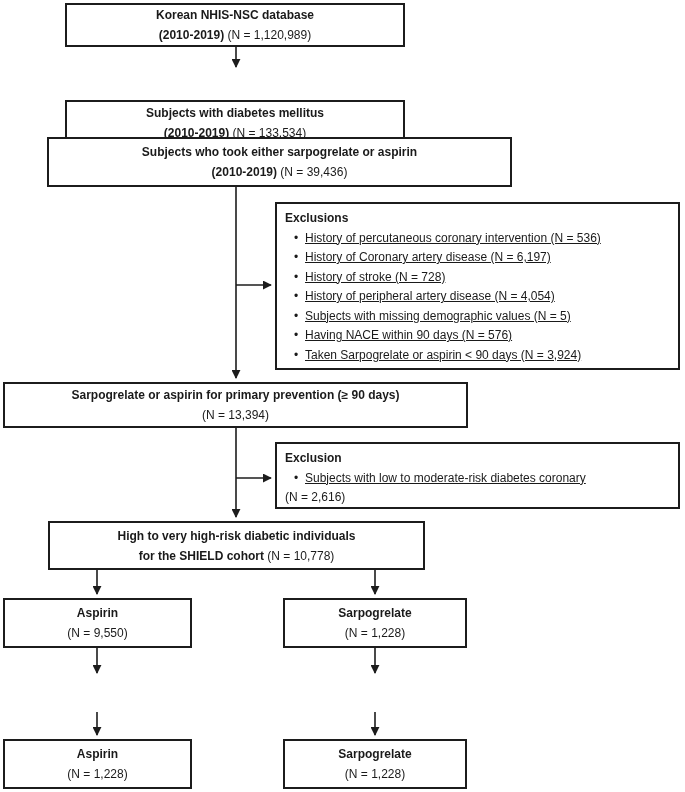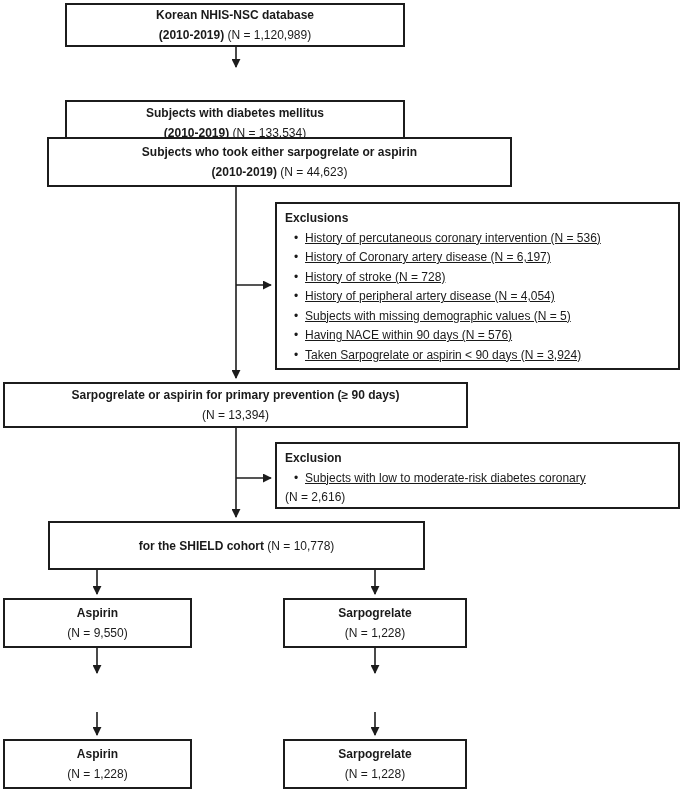--- a/index.html
+++ b/index.html
@@ -56,21 +56,21 @@
     <div><span class="b nline">(2010-2019)</span><span class="nline"> (N = 1,120,989)</span></div>
   </div>
 
   <div class="box" style="left:65px; top:71px; width:340px; height:46px;margin-top:29px;">
     <div class="b">Subjects with diabetes mellitus</div>
     <div><span class="b nline">(2010-2019)</span><span class="nline"> (N = 133,534)</span></div>
   </div>
 
   <div class="box" style="left:3px; top:137px; width:465px; height:50px;margin-left:44px;">
     <div class="b">Subjects who took either sarpogrelate or aspirin</div>
-    <div><span class="b nline">(2010-2019)</span><span class="nline"> (N = 44,623)</span></div>
+    <div><span class="b nline">(2010-2019)</span><span class="nline"> (N = 39,436)</span></div>
   </div>
 
   <div class="box list-box" style="left:275px; top:202px; width:405px; height:168px;">
     <div class="list-title">Exclusions</div>
     <div class="bullet">
         <span class="dot">•</span>
         <span class="txt">History of percutaneous coronary intervention (N = 536)</span>
       </div>
     <div class="bullet">
         <span class="dot">•</span>
@@ -106,20 +106,21 @@
   <div class="box list-box" style="left:275px; top:442px; width:405px; height:67px;">
     <div class="list-title">Exclusion</div>
     <div class="bullet">
         <span class="dot">•</span>
         <span class="txt">Subjects with low to moderate-risk diabetes coronary</span>
       </div>
     <div class="cont-line">(N = 2,616)</div>
   </div>
 
   <div class="box" style="left:48px; top:521px; width:377px; height:49px;">
+    <div class="b">High to very high-risk diabetic individuals</div>
     <div><span class="b nline">for the SHIELD cohort</span><span class="nline"> (N = 10,778)</span></div>
   </div>
 
   <div class="box" style="left:3px; top:598px; width:189px; height:50px;">
     <div class="b">Aspirin</div>
     <div>(N = 9,550)</div>
   </div>
   <div class="box" style="left:283px; top:598px; width:184px; height:50px;">
     <div class="b">Sarpogrelate</div>
     <div>(N = 1,228)</div>

